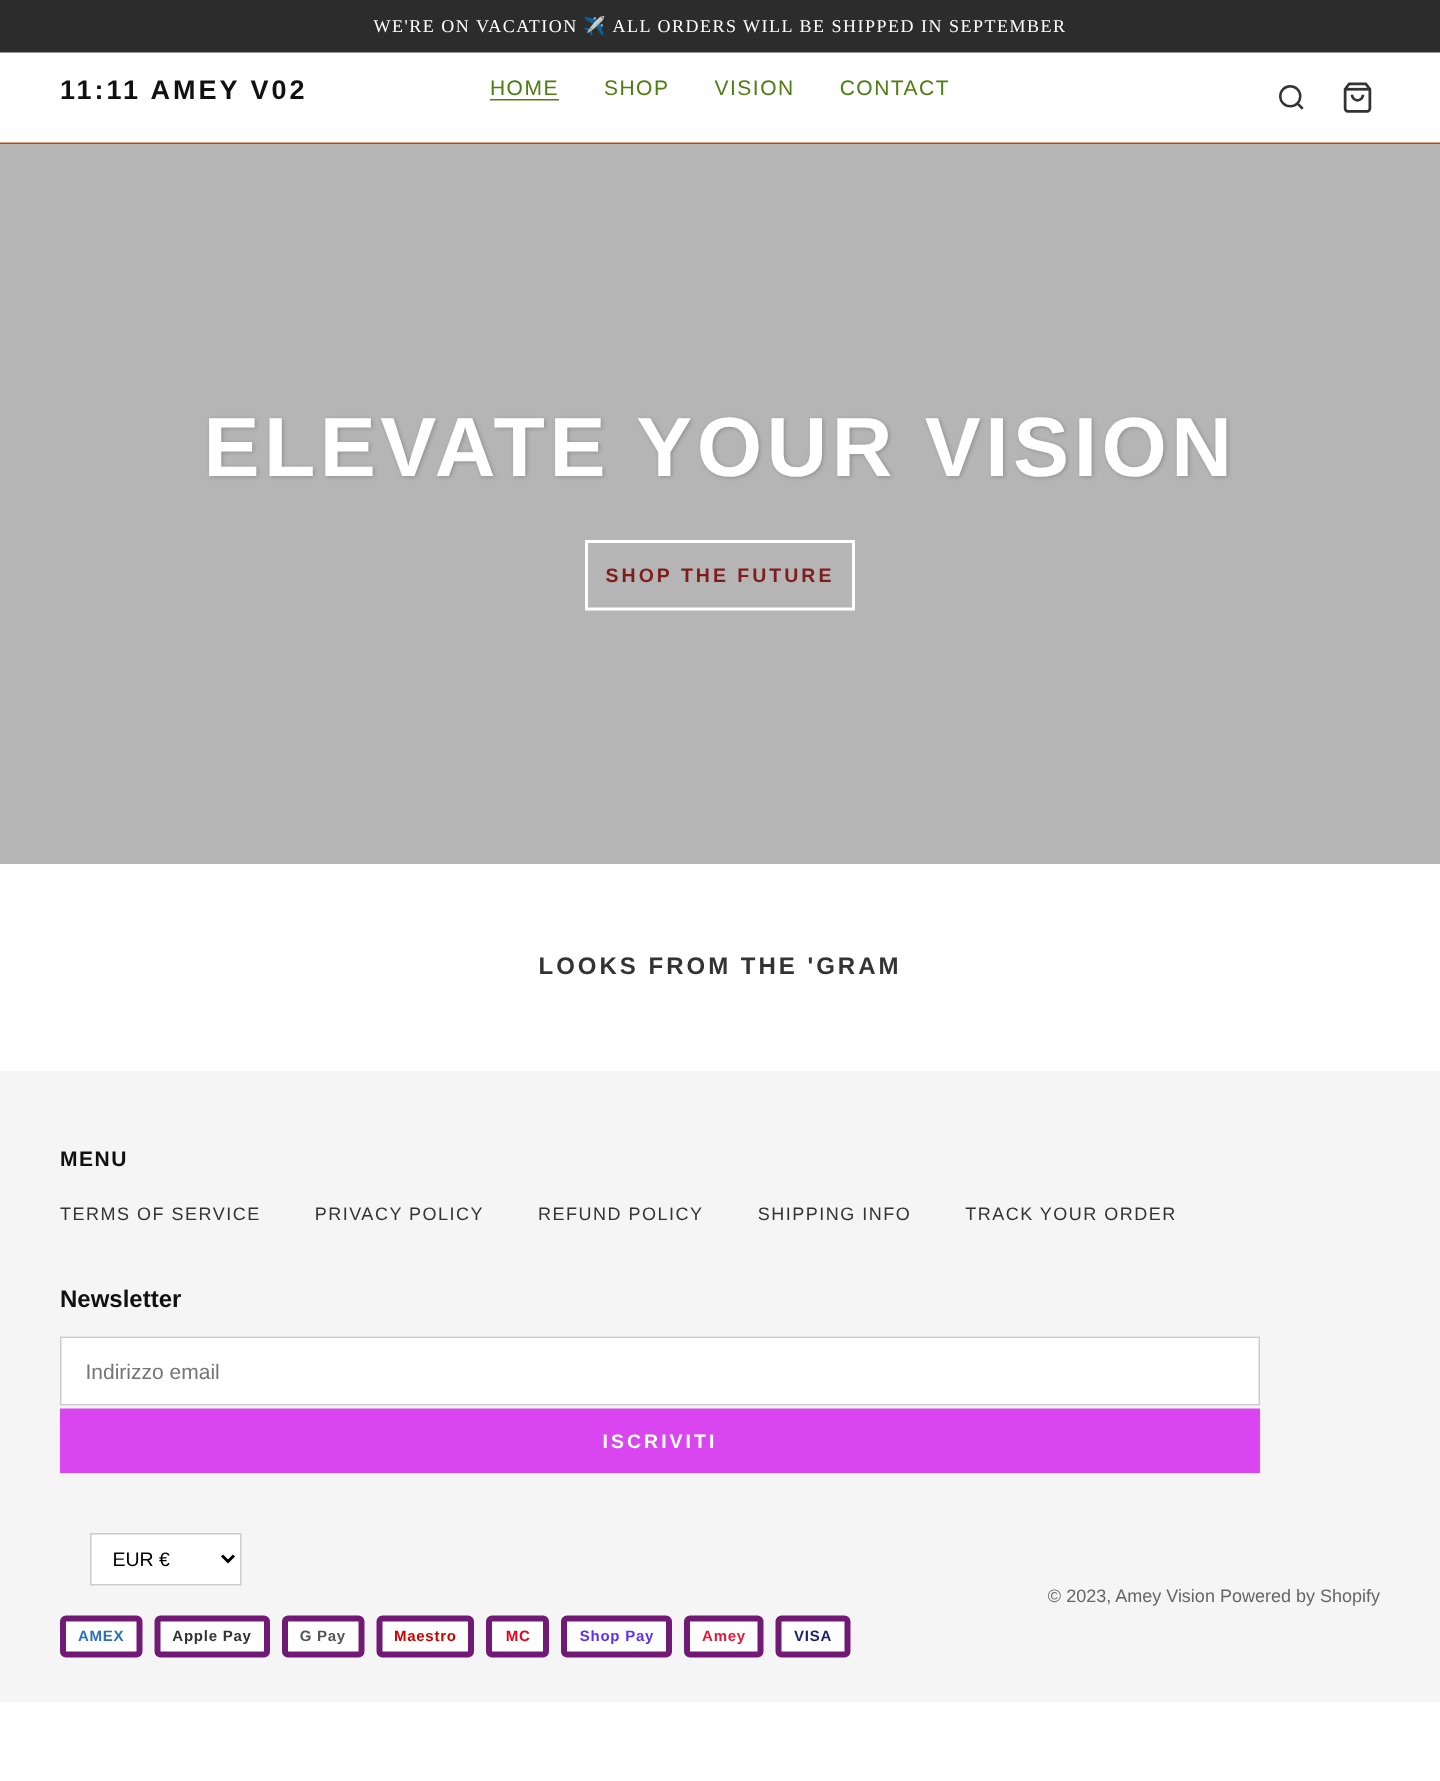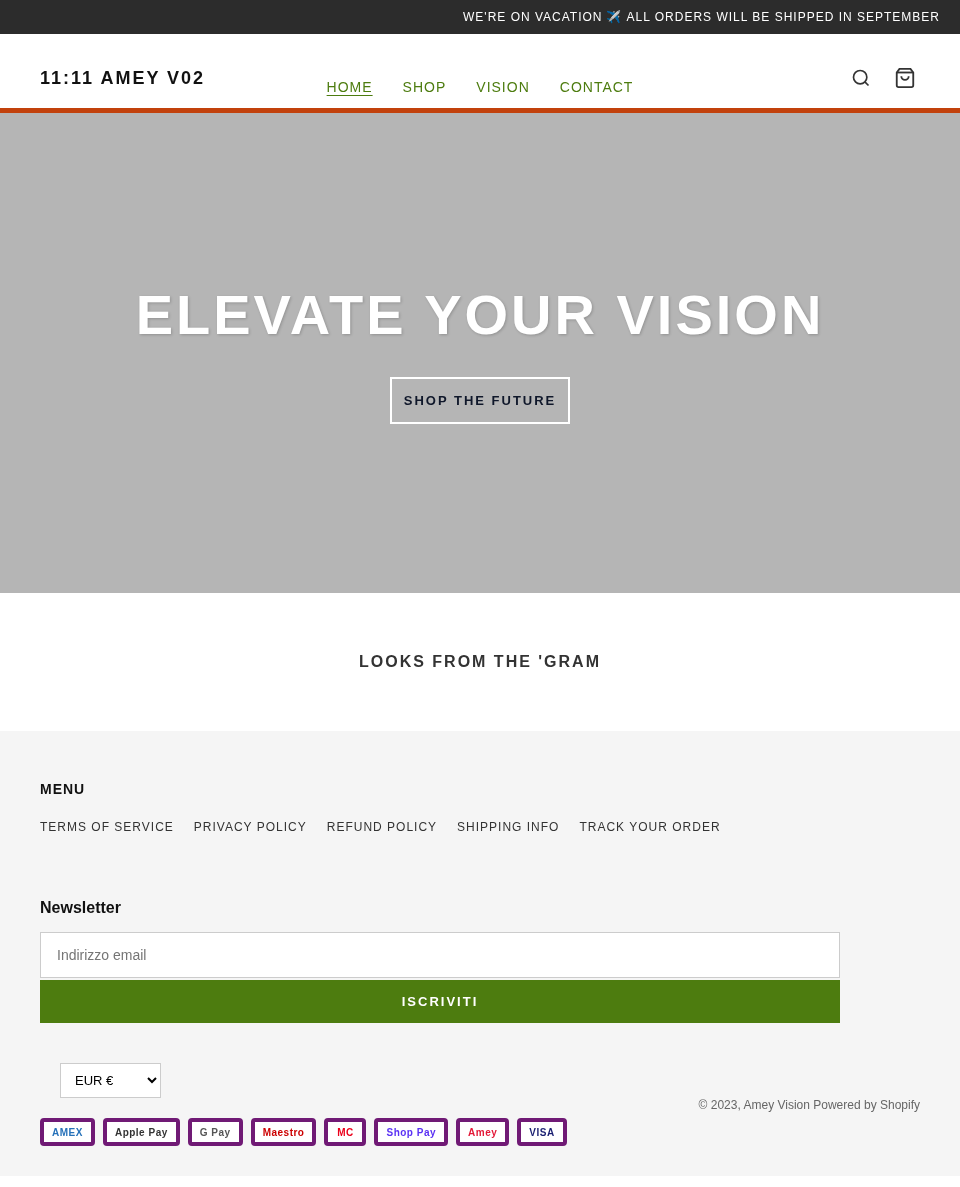--- a/index.html
+++ b/index.html
@@ -2,35 +2,35 @@
 <html><head>
   <meta charset="utf-8">
   <style>
     * { margin: 0; padding: 0; box-sizing: border-box; }
     body { font-family: Arial, Helvetica, sans-serif; background: #fff; color: #333; }
 
     
     .announcement-bar {
       background: #2c2c2c;
       color: #fff;
-      text-align: right;
+      text-align: center;
       padding: 10px 20px;
       font-size: 12px;
       letter-spacing: 1px;
+      font-family: Liberation Serif, serif;
     }
 
     
     .header {
       display: flex;
-      align-items: center;
+      align-items: flex-start;
       justify-content: space-between;
       padding: 15px 40px;
-      border-bottom: 5px solid #c2410c;
+      border-bottom: 1px solid #c2410c;
       position: relative;
-      margin-top: 14px;
     }
     .header-logo {
       font-weight: bold;
       font-size: 18px;
       letter-spacing: 2px;
       text-transform: uppercase;
       color: #111;
       text-decoration: none;
     }
     .header-nav {
@@ -84,21 +84,21 @@
       font-weight: bold;
       letter-spacing: 3px;
       text-transform: uppercase;
       color: #fff;
       margin-bottom: 30px;
       text-shadow: 1px 1px 3px rgba(0,0,0,0.2);
     }
     .hero-btn {
       background: transparent;
       border: 2px solid #fff;
-      color: #0f172a;
+      color: #7f1d1d;
       padding: 14px 12px;
       font-size: 13px;
       letter-spacing: 2px;
       text-transform: uppercase;
       cursor: pointer;
       font-weight: 600;
     }
 
     
     .gram-section {
@@ -123,23 +123,23 @@
       font-size: 14px;
       font-weight: bold;
       letter-spacing: 1px;
       text-transform: uppercase;
       margin-bottom: 20px;
       color: #111;
     }
     .footer-links {
       display: flex;
       flex-wrap: wrap;
-      gap: 20px;
+      gap: 36px;
       list-style: none;
-      margin-bottom: 64px;
+      margin-bottom: 40px;
     }
     .footer-links a {
       text-decoration: none;
       color: #333;
       font-size: 12px;
       letter-spacing: 1px;
       text-transform: uppercase;
     }
 
     .newsletter-title {
@@ -157,21 +157,21 @@
       border: 1px solid #ccc;
       font-size: 14px;
       outline: none;
       margin-bottom: 0;
       color: #999;
       background: #fff;
     }
     .newsletter-submit {
       width: 100%;
       padding: 14px 4px;
-      background: #4d7c0f;
+      background: #d946ef;
       color: #fff;
       border: none;
       font-size: 13px;
       letter-spacing: 2px;
       text-transform: uppercase;
       cursor: pointer;
       margin-top: 2px;
       font-weight: 600;
     }
 

